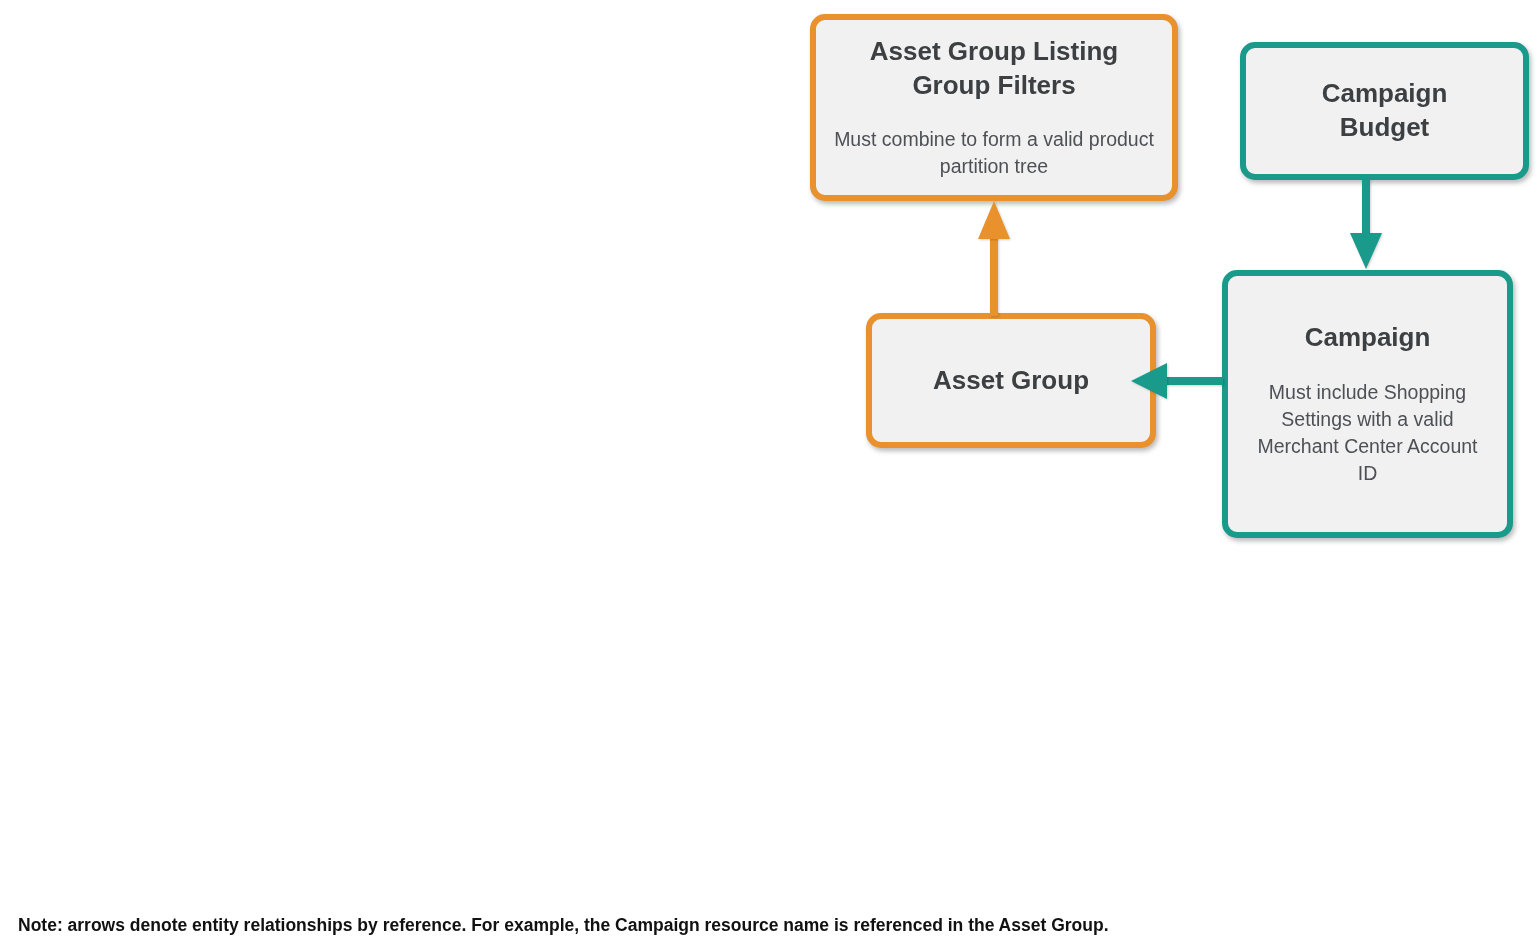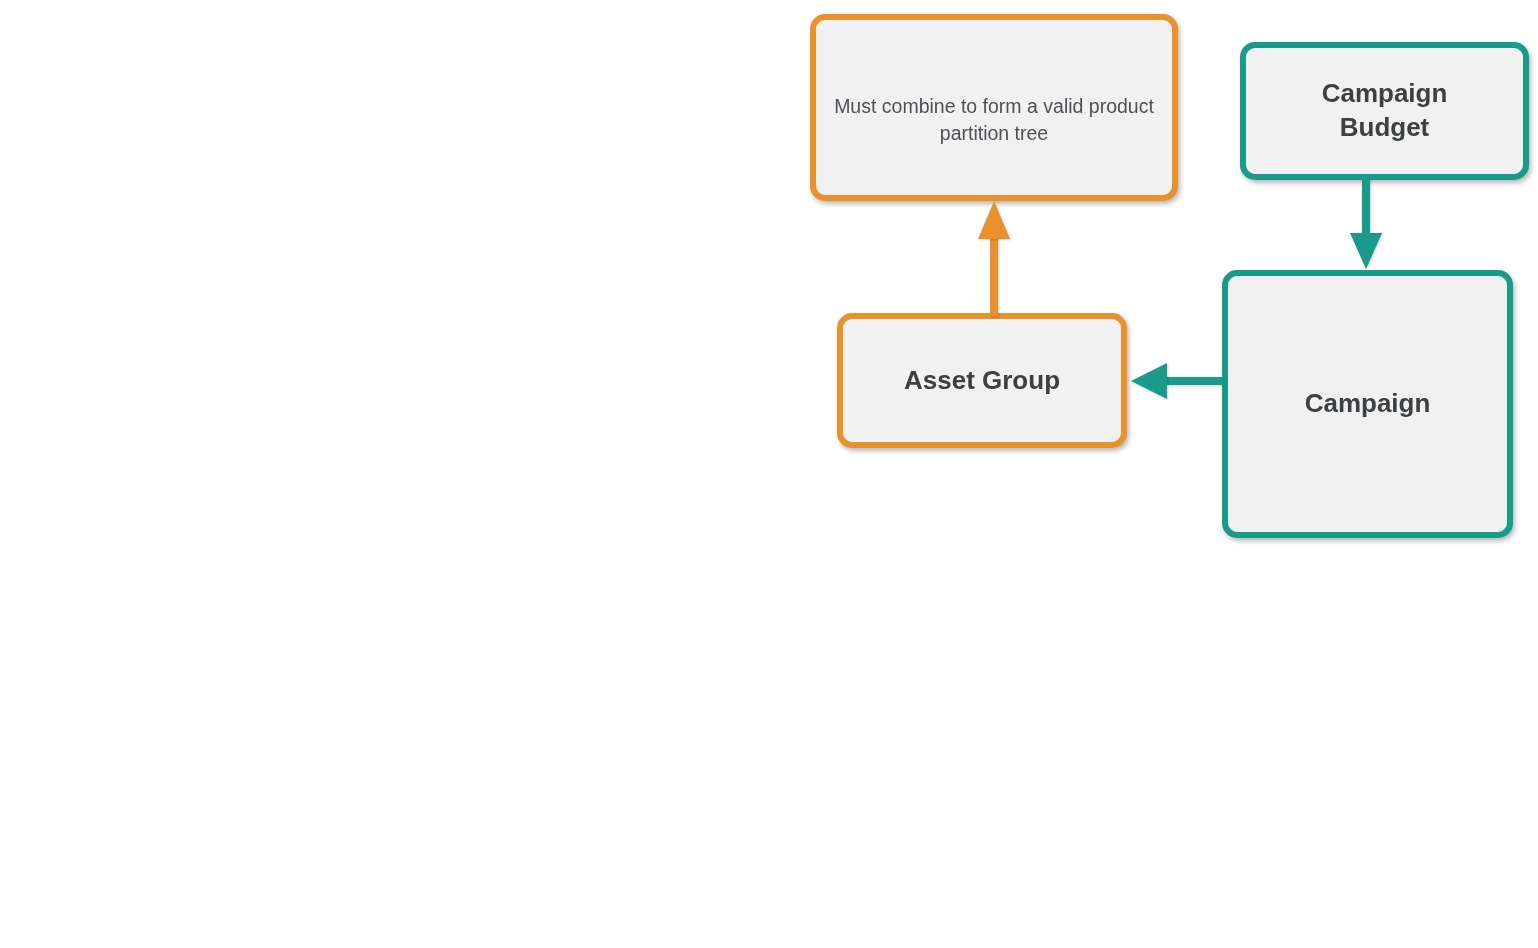--- a/index.html
+++ b/index.html
@@ -33,21 +33,21 @@
   .node-subtitle {
     font-size: 19.5px;
     font-weight: normal;
     color: var(--subtitle-text, #4d5156);
     line-height: 1.38;
     margin-top: 24px;
   }
 
   #node-listing-filters { left: 810px; top: 14px;  width: 368px; height: 187px; }
   #node-campaign-budget { left: 1240px; top: 42px; width: 289px; height: 138px; }
-  #node-asset-group     { left: 837px; top: 313px; width: 290px; height: 135px; }
+  #node-asset-group     { left: 866px; top: 313px; width: 290px; height: 135px; }
   #node-campaign        { left: 1222px; top: 270px; width: 291px; height: 268px; }
 
   #node-campaign-budget .node-title { max-width: 185px; }
   #node-campaign .node-subtitle { max-width: 225px; }
 
   
   .shaft, .head { position: absolute; filter: drop-shadow(1px 1px 1px rgba(0,0,0,0.18)); }
   .shaft.orange { background: var(--orange, #e8912d); }
   .shaft.teal   { background: var(--teal, #1a9a8b); }
   .head { width: 0; height: 0; }
@@ -81,38 +81,41 @@
     font-weight: bold;
     color: var(--note-text, #111111);
   }
 </style>
 </head>
 <body>
 
 <div class="canvas">
 
   <div class="node orange" id="node-listing-filters">
+    <div class="node-title">Asset Group Listing Group Filters</div>
     <div class="node-subtitle">Must combine to form a valid product partition tree</div>
   </div>
 
   <div class="node teal" id="node-campaign-budget">
     <div class="node-title">Campaign Budget</div>
   </div>
 
   <div class="node orange" id="node-asset-group">
     <div class="node-title">Asset Group</div>
   </div>
 
   <div class="node teal" id="node-campaign">
     <div class="node-title">Campaign</div>
+    <div class="node-subtitle">Must include Shopping Settings with a valid Merchant Center Account ID</div>
   </div>
 
   <div class="shaft orange" id="shaft-up"></div>
   <div class="head" id="head-up"></div>
 
   <div class="shaft teal" id="shaft-down"></div>
   <div class="head" id="head-down"></div>
 
   <div class="shaft teal" id="shaft-left"></div>
   <div class="head" id="head-left"></div>
 
+  <div class="note">Note: arrows denote entity relationships by reference. For example, the Campaign resource name is referenced in the Asset Group.</div>
 
 </div>
 
 </body></html>

